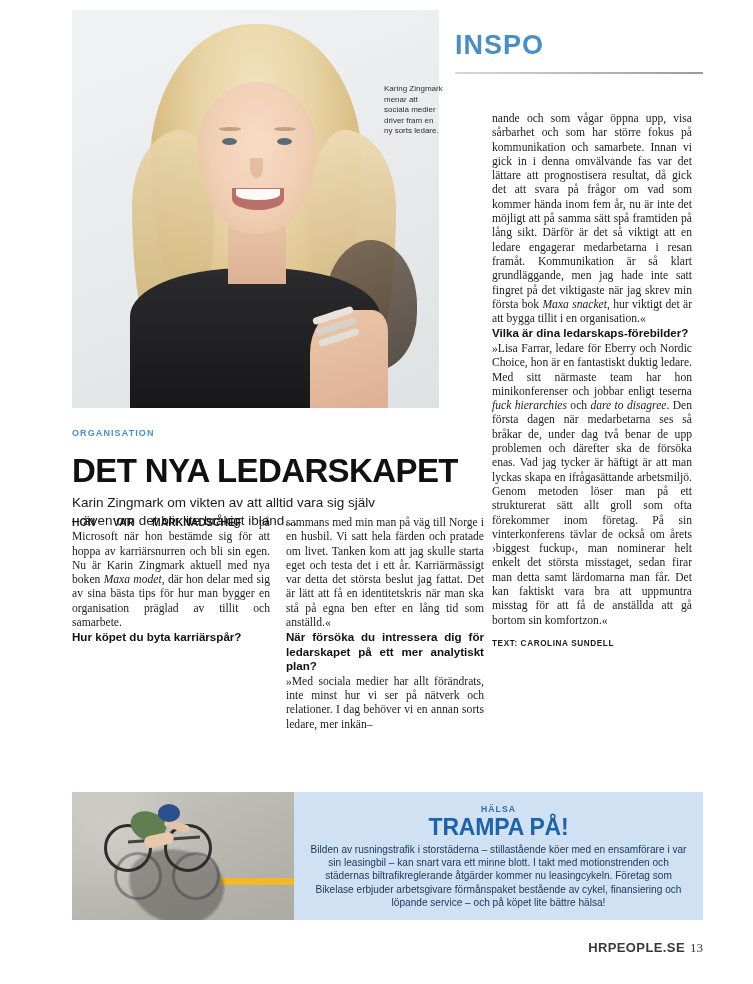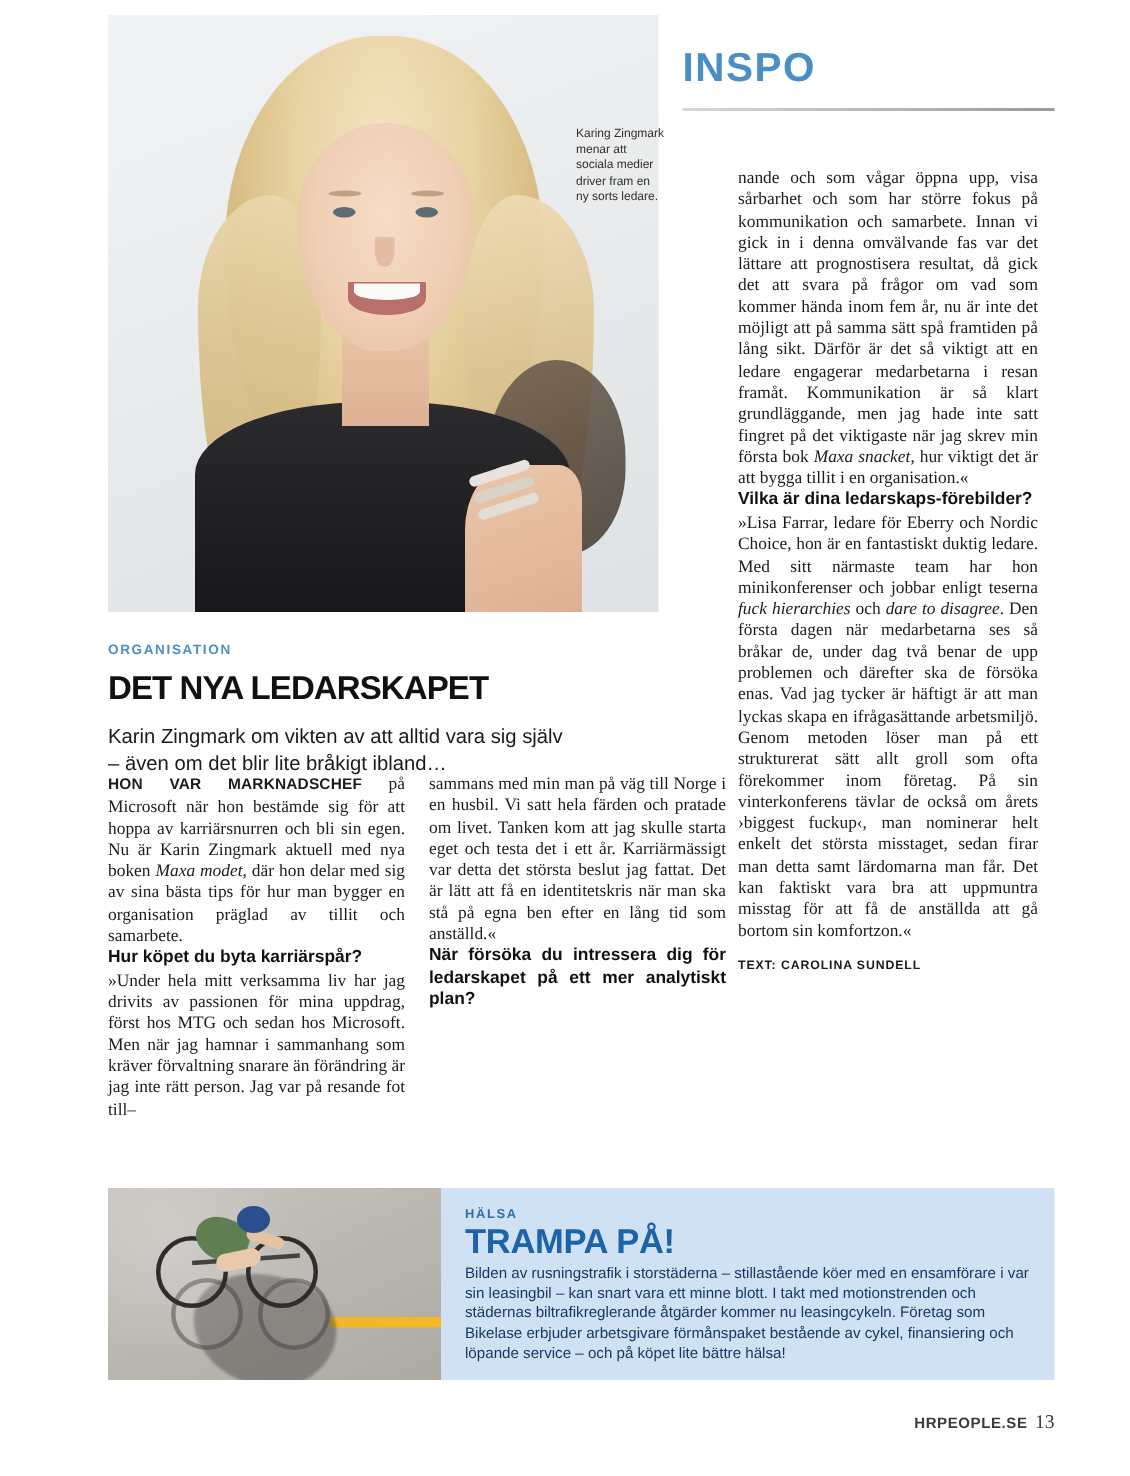--- a/index.html
+++ b/index.html
@@ -179,25 +179,25 @@
     letter-spacing: 1.1px;
     color: #4a8ec4;
   }
   .article-head {
     position: absolute;
     top: 428px; left: 72px; width: 420px;
   }
   .headline {
     font-family: "Liberation Sans", sans-serif;
     font-weight: bold;
-    font-size: 22px;
+    font-size: 33px;
     line-height: 36px;
     letter-spacing: -0.6px;
     color: #111;
-    margin-top: 3px;
+    margin-top: 15px;
   }
   .standfirst {
     font-family: "Liberation Sans", sans-serif;
     font-size: 13.5px;
     line-height: 17.5px;
     color: #1a1a1a;
     margin-top: 5px;
     white-space: pre-line;
   }
 
@@ -233,20 +233,21 @@
     color: #1a1a1a;
     margin-top: 9px;
   }
 
   
   .promo {
     position: absolute;
     left: 72px; top: 792px;
     width: 631px; height: 128px;
     display: flex;
+    text-align: center;
   }
   .promo-photo {
     width: 222px; height: 128px;
     position: relative;
     overflow: hidden;
     background: #b8b5b0;
   }
   .asphalt {
     position: absolute; inset: 0;
     background:
@@ -351,21 +352,21 @@
   .footer {
     position: absolute;
     right: 50px; bottom: 28px;
     display: flex;
     align-items: baseline;
     gap: 5px;
   }
   .footer-site {
     font-family: "Liberation Sans", sans-serif;
     font-weight: bold;
-    font-size: 10px;
+    font-size: 13px;
     letter-spacing: .4px;
     color: #3a3a3a;
   }
   .footer-page {
     font-family: "Liberation Serif", serif;
     font-size: 13px;
     color: #3a3a3a;
   }
 </style>
 </head>
@@ -417,26 +418,26 @@
   <div class="article-head">
     <div class="kicker">ORGANISATION</div>
     <h1 class="headline">DET NYA LEDARSKAPET</h1>
     <div class="standfirst">Karin Zingmark om vikten av att alltid vara sig själv
 – även om det blir lite bråkigt ibland…</div>
   </div>
 
   <div class="col-a bodytext">
     <p><span class="lead-in">HON VAR MARKNADSCHEF</span><span> på Microsoft när hon bestämde sig för att hoppa av karriärsnurren och bli sin egen. Nu är Karin Zingmark aktuell med nya boken </span><em>Maxa modet</em><span>, där hon delar med sig av sina bästa tips för hur man bygger en organisation präglad av tillit och samarbete.</span></p>
     <div class="subhead">Hur köpet du byta karriärspår?</div>
-    <p>»Under hela mitt verksamma liv har jag drivits av passionen för mina uppdrag, först hos MTG och sedan hos Microsoft. Men när jag hamnar i sammanhang som kräver förvaltning snarare än förändring är jag inte rätt person. Jag var på resande fot till–</p>
   </div>
 
   <div class="col-b bodytext">
     <p>sammans med min man på väg till Norge i en husbil. Vi satt hela färden och pratade om livet. Tanken kom att jag skulle starta eget och testa det i ett år. Karriärmässigt var detta det största beslut jag fattat. Det är lätt att få en identitetskris när man ska stå på egna ben efter en lång tid som anställd.«</p>
     <div class="subhead">När försöka du intressera dig för ledarskapet på ett mer analytiskt plan?</div>
+    <p>»Med sociala medier har allt förändrats, inte minst hur vi ser på nätverk och relationer. I dag behöver vi en annan sorts ledare, mer inkän–</p>
   </div>
 
   <div class="promo">
     <div class="promo-photo">
       <div class="asphalt"></div>
       <div class="yellow-line"></div>
       <div class="shadow-blob"></div>
       <div class="wheel sh1"></div>
       <div class="wheel sh2"></div>
       <div class="frame-bar"></div>

